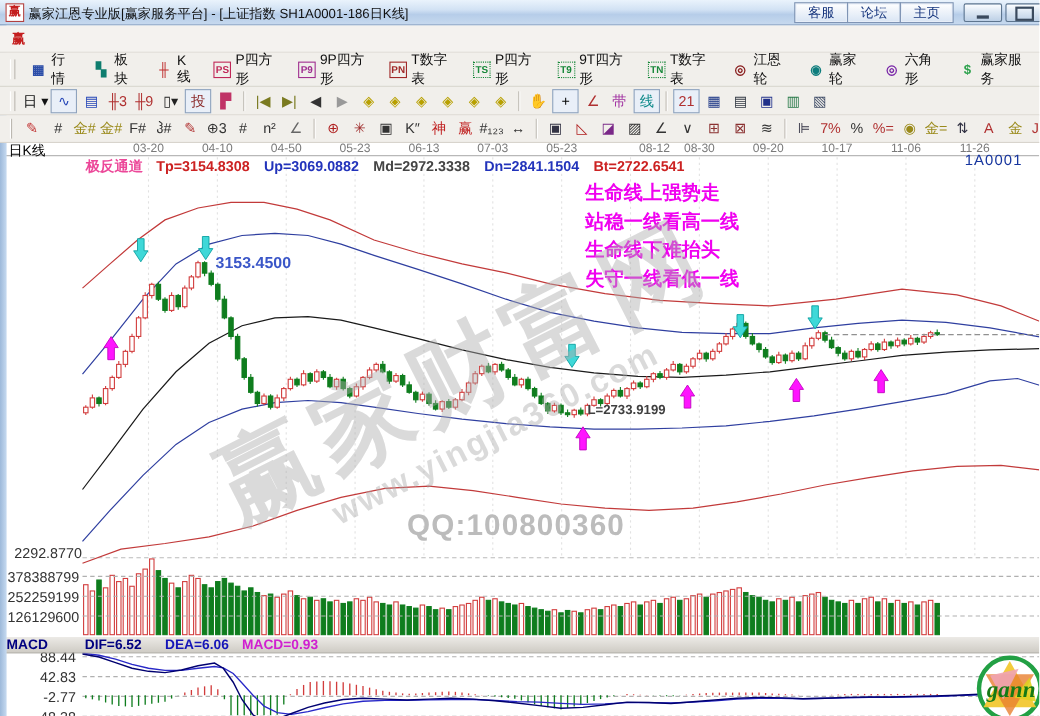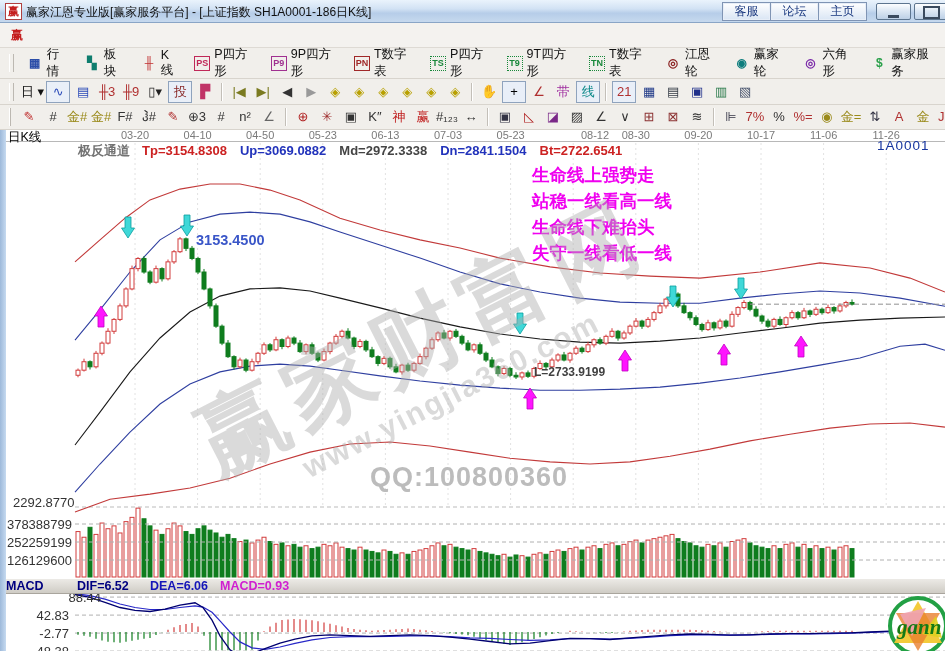--- a/index.html
+++ b/index.html
@@ -37,21 +37,21 @@
   .tool.boxed{border:1px solid #8fa3bd;background:#e9eff8}
   .sep{width:0;height:18px;border-left:1px solid #c3bfb8;border-right:1px solid #ffffff;margin:0 4px}
   
   .chartarea{position:absolute;left:0;top:126px;width:945px;height:525px;background:#fff;overflow:hidden}
   .chartarea svg.main{position:absolute;left:0;top:0}
   .ov{position:absolute;white-space:nowrap}
   .date-lbl{font-size:11px;color:#7a7a7a;transform:translateX(-50%)}
   .kline-lbl{left:8px;top:3px;font-size:12.5px;color:#000}
   .code-lbl{left:877px;top:12px;font-size:13.5px;color:#16359e;letter-spacing:1px}
   .chan-row{left:78px;top:16px;font-size:13px}
-  .chan-name{color:#737373;font-weight:bold;margin-right:12px}
+  .chan-name{color:#ec4899;font-weight:bold;margin-right:12px}
   .chan-p{margin-right:13px;font-weight:bold}
   .anno{left:532px;top:36px;font-size:17.5px;font-weight:bold;color:#f000f0;line-height:26px}
   .support-lbl{left:752px;top:216px;font-size:17.5px;font-weight:bold;color:#f000f0}
   .hi-lbl{left:196px;top:106px;font-size:14.5px;color:#3a56c8;font-weight:bold}
   .lo-lbl{left:534px;top:239px;font-size:12px;color:#404040;font-weight:bold}
   .bot-lbl{left:13px;top:369px;font-size:13px;color:#333}
   .qq-lbl{left:370px;top:336px;font-size:27px;font-weight:bold;color:#bcbcbc;letter-spacing:1px}
   .vol-lbl{left:0;width:72px;text-align:right;font-size:13px;color:#333}
   .macd-strip{left:0;top:452px;width:945px;height:14px;background:linear-gradient(#eceae6,#cfccc5);
     border-top:1px solid #fff;border-bottom:1px solid #a9a59d;z-index:30}
@@ -832,21 +832,21 @@
       <div class="ov vol-lbl" style="top: 427px;">126129600</div>
     </div>
 
   <div class="ov macd-strip">
     <span style="left:6px;color:#000080">MACD</span>
     <span style="left:77px;color:#000080">DIF=6.52</span>
     <span style="left:150px;color:#1515b8">DEA=6.06</span>
     <span style="left:220px;color:#d020d0">MACD=0.93</span>
   </div>
   <div id="macd-labels">
-      <div class="ov macd-lbl" style="top: 464.093px; padding-left: 32px;">88.44</div>
+      <div class="ov macd-lbl" style="top: 464.093px;">88.44</div>
       <div class="ov macd-lbl" style="top: 482.095px;">42.83</div>
       <div class="ov macd-lbl" style="top: 500.093px;">-2.77</div>
       <div class="ov macd-lbl" style="top: 518.096px;">-48.38</div>
     </div>
 
   <div class="ov gann-logo">
     <svg width="64" height="64" viewBox="0 0 64 64">
       <circle cx="32" cy="32" r="28" fill="#ffffff" stroke="#22a044" stroke-width="4"></circle>
       <polygon points="32,7 8,49 56,49" fill="#f2c832" opacity="0.95"></polygon>
       <polygon points="32,57 10,19 54,19" fill="#e87f30" opacity="0.8"></polygon>

